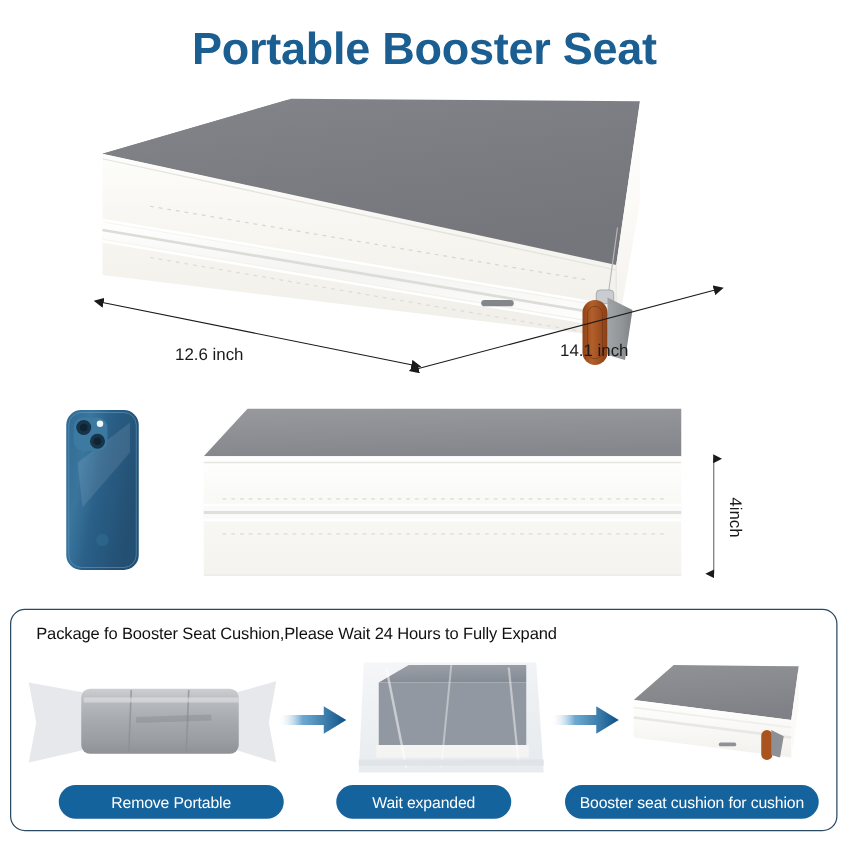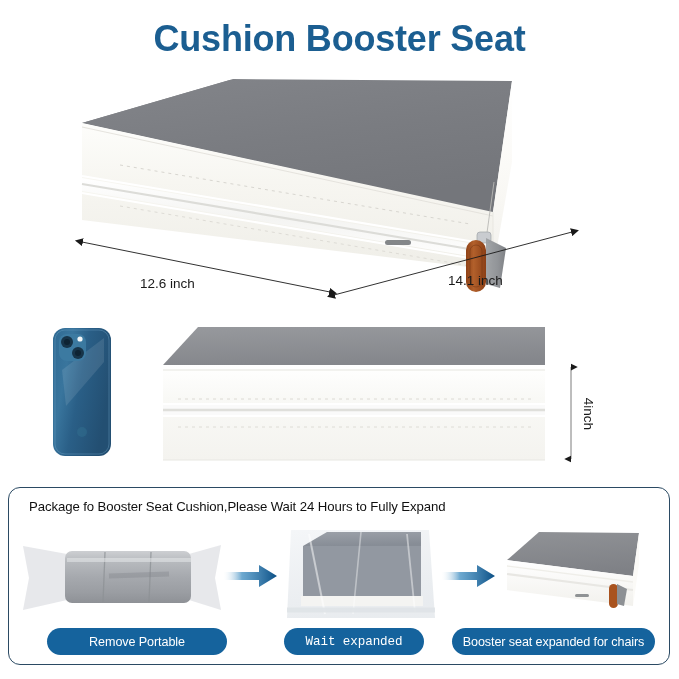--- a/index.html
+++ b/index.html
@@ -95,35 +95,35 @@
     font-size: 12.6px;
     display: flex;
     align-items: center;
     justify-content: center;
     box-sizing: border-box;
     white-space: nowrap;
     font-family: "Liberation Sans", sans-serif;
     letter-spacing: -0.1px;
   }
   #pill0 { left: 38px;  width: 180px; }
-  #pill1 { left: 275px; width: 140px; font-family: Liberation Mono, monospace; }
+  #pill1 { left: 260px; width: 140px; }
   #pill2 { left: 443px; width: 203px; }
 
   .dimlabel {
     font-family: "Liberation Sans", sans-serif;
     font-size: 13.5px;
     fill: #1a1a1a;
   }
 </style>
 </head>
 <body>
 
 <div id="page">
 
-  <div id="title">Cushion Booster Seat</div>
+  <div id="title">Portable Booster Seat</div>
 
   <svg id="hero" viewBox="0 0 679 240">
     <defs>
       <linearGradient id="topFace" x1="0" y1="0" x2="0.45" y2="1">
         <stop offset="0%" stop-color="#83858a"></stop>
         <stop offset="55%" stop-color="#7a7c81"></stop>
         <stop offset="100%" stop-color="#74767b"></stop>
       </linearGradient>
       <linearGradient id="frontFace" x1="0" y1="0" x2="0" y2="1">
         <stop offset="0%" stop-color="#fdfdfb"></stop>
@@ -327,17 +327,17 @@
         <path d="M498,48 L624,64" stroke="#efeee9" stroke-width="1.4" fill="none"></path>
         <rect x="600" y="66" width="9" height="24" rx="4.5" fill="#a9531f"></rect>
         <path d="M608,66 L618,71 L615,88 L608,86 z" fill="#8d9094"></path>
         <rect x="566" y="76" width="14" height="3" rx="1.5" fill="#76797d" opacity="0.8"></rect>
       </g>
     </svg>
 
     <div id="btn-row">
       <div id="pill0" class="pill">Remove Portable</div>
       <div id="pill1" class="pill">Wait expanded</div>
-      <div id="pill2" class="pill">Booster seat expanded for chairs</div>
+      <div id="pill2" class="pill">Booster seat cushion for cushion</div>
     </div>
   </div>
 
 </div>
 
 </body></html>

